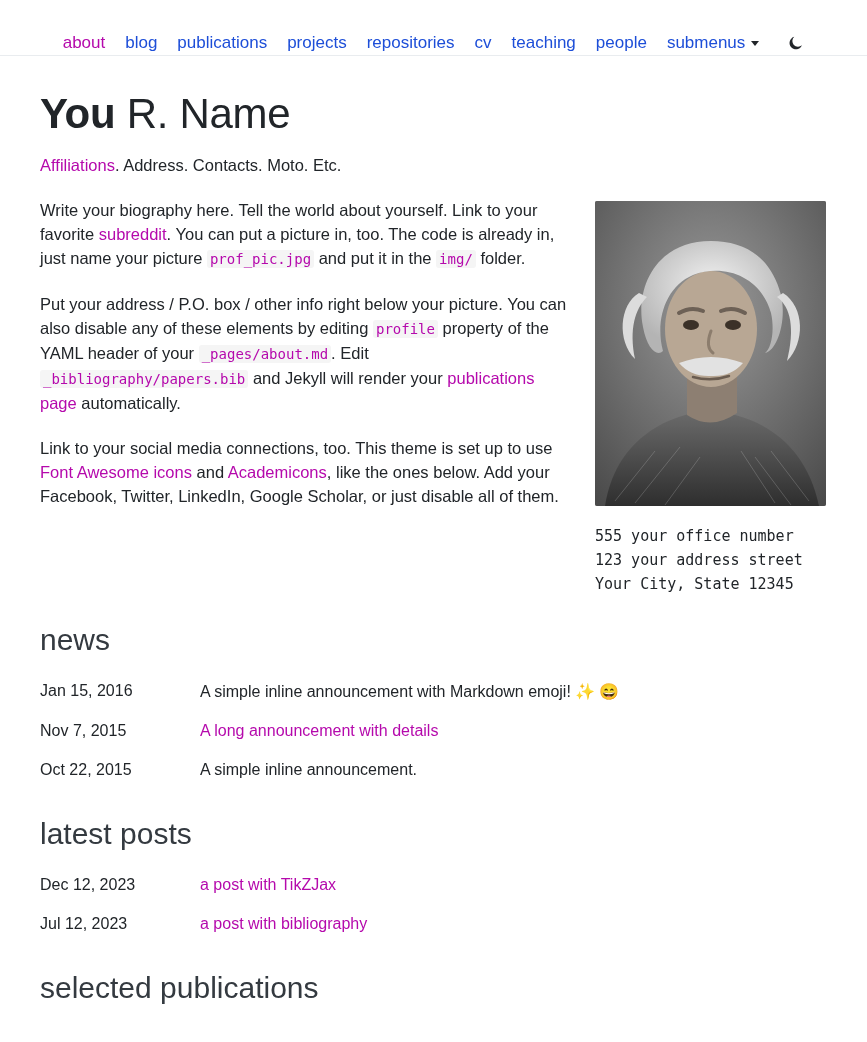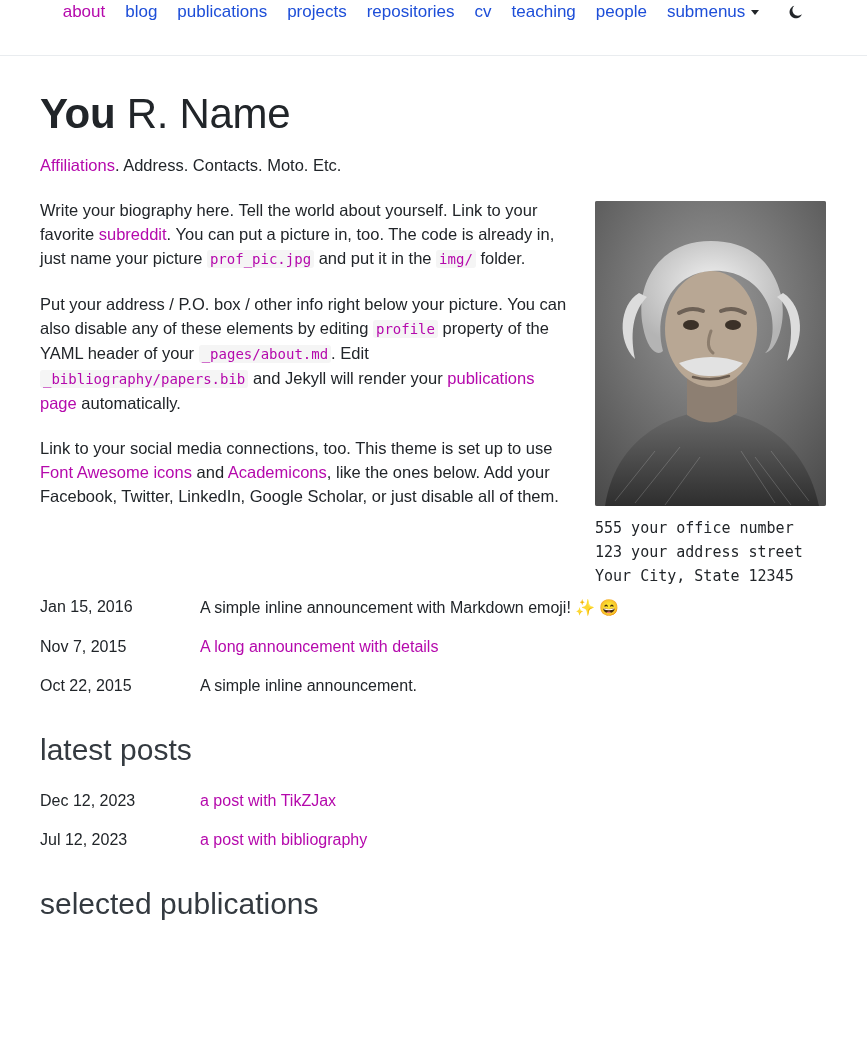--- a/index.html
+++ b/index.html
@@ -9,21 +9,21 @@
     background: #ffffff;
     font-family: "Liberation Sans", sans-serif;
     color: #212529;
   }
   body { width: 867px; min-height: 1042px; overflow: hidden; }
 
   
   .navbar {
     height: 56px;
     display: flex;
-    align-items: flex-start;
+    align-items: flex-end;
     justify-content: center;
     border-bottom: 1px solid #e9ecef;
     background: #ffffff;
     position: relative;
   }
   .nav-list {
     display: flex;
     align-items: center;
     gap: 0;
     list-style: none;
@@ -99,21 +99,21 @@
     overflow: hidden;
     border-radius: 2px;
     background: #7d7d7d;
   }
   .profile-pic svg { display: block; }
   .addr {
     font-family: "DejaVu Sans Mono", "Liberation Mono", monospace;
     font-size: 15px;
     line-height: 24px;
     color: #212529;
-    margin-top: 10px;
+    margin-top: 18px;
     white-space: pre;
   }
 
   .bio p {
     font-size: 16.5px;
     line-height: 24px;
     margin: 0 0 21px 0;
     color: #212529;
   }
   code.inline {
@@ -248,20 +248,21 @@
 
     <div class="bio">
       <p><span>Write your biography here. Tell the world about yourself. Link to your favorite </span><a class="link" href="#">subreddit</a><span>. You can put a picture in, too. The code is already in, just name your picture </span><code class="inline">prof_pic.jpg</code><span> and put it in the </span><code class="inline">img/</code><span> folder.</span></p>
 
       <p><span>Put your address / P.O. box / other info right below your picture. You can also disable any of these elements by editing </span><code class="inline">profile</code><span> property of the YAML header of your </span><code class="inline">_pages/about.md</code><span>. Edit </span><code class="inline">_bibliography/papers.bib</code><span> and Jekyll will render your </span><a class="link" href="#">publications page</a><span> automatically.</span></p>
 
       <p><span>Link to your social media connections, too. This theme is set up to use </span><a class="link" href="#">Font Awesome icons</a><span> and </span><a class="link" href="#">Academicons</a><span>, like the ones below. Add your Facebook, Twitter, LinkedIn, Google Scholar, or just disable all of them.</span></p>
     </div>
   </div>
 
+  <h2 class="section">news</h2>
   <table class="rows">
     <tbody>
         <tr>
       <td class="date">Jan 15, 2016</td>
       <td class="entry">A simple inline announcement with Markdown emoji! ✨ 😄</td>
     </tr>
     <tr>
       <td class="date">Nov 7, 2015</td>
       <td class="entry"><a class="link" href="#">A long announcement with details</a></td>
     </tr>

